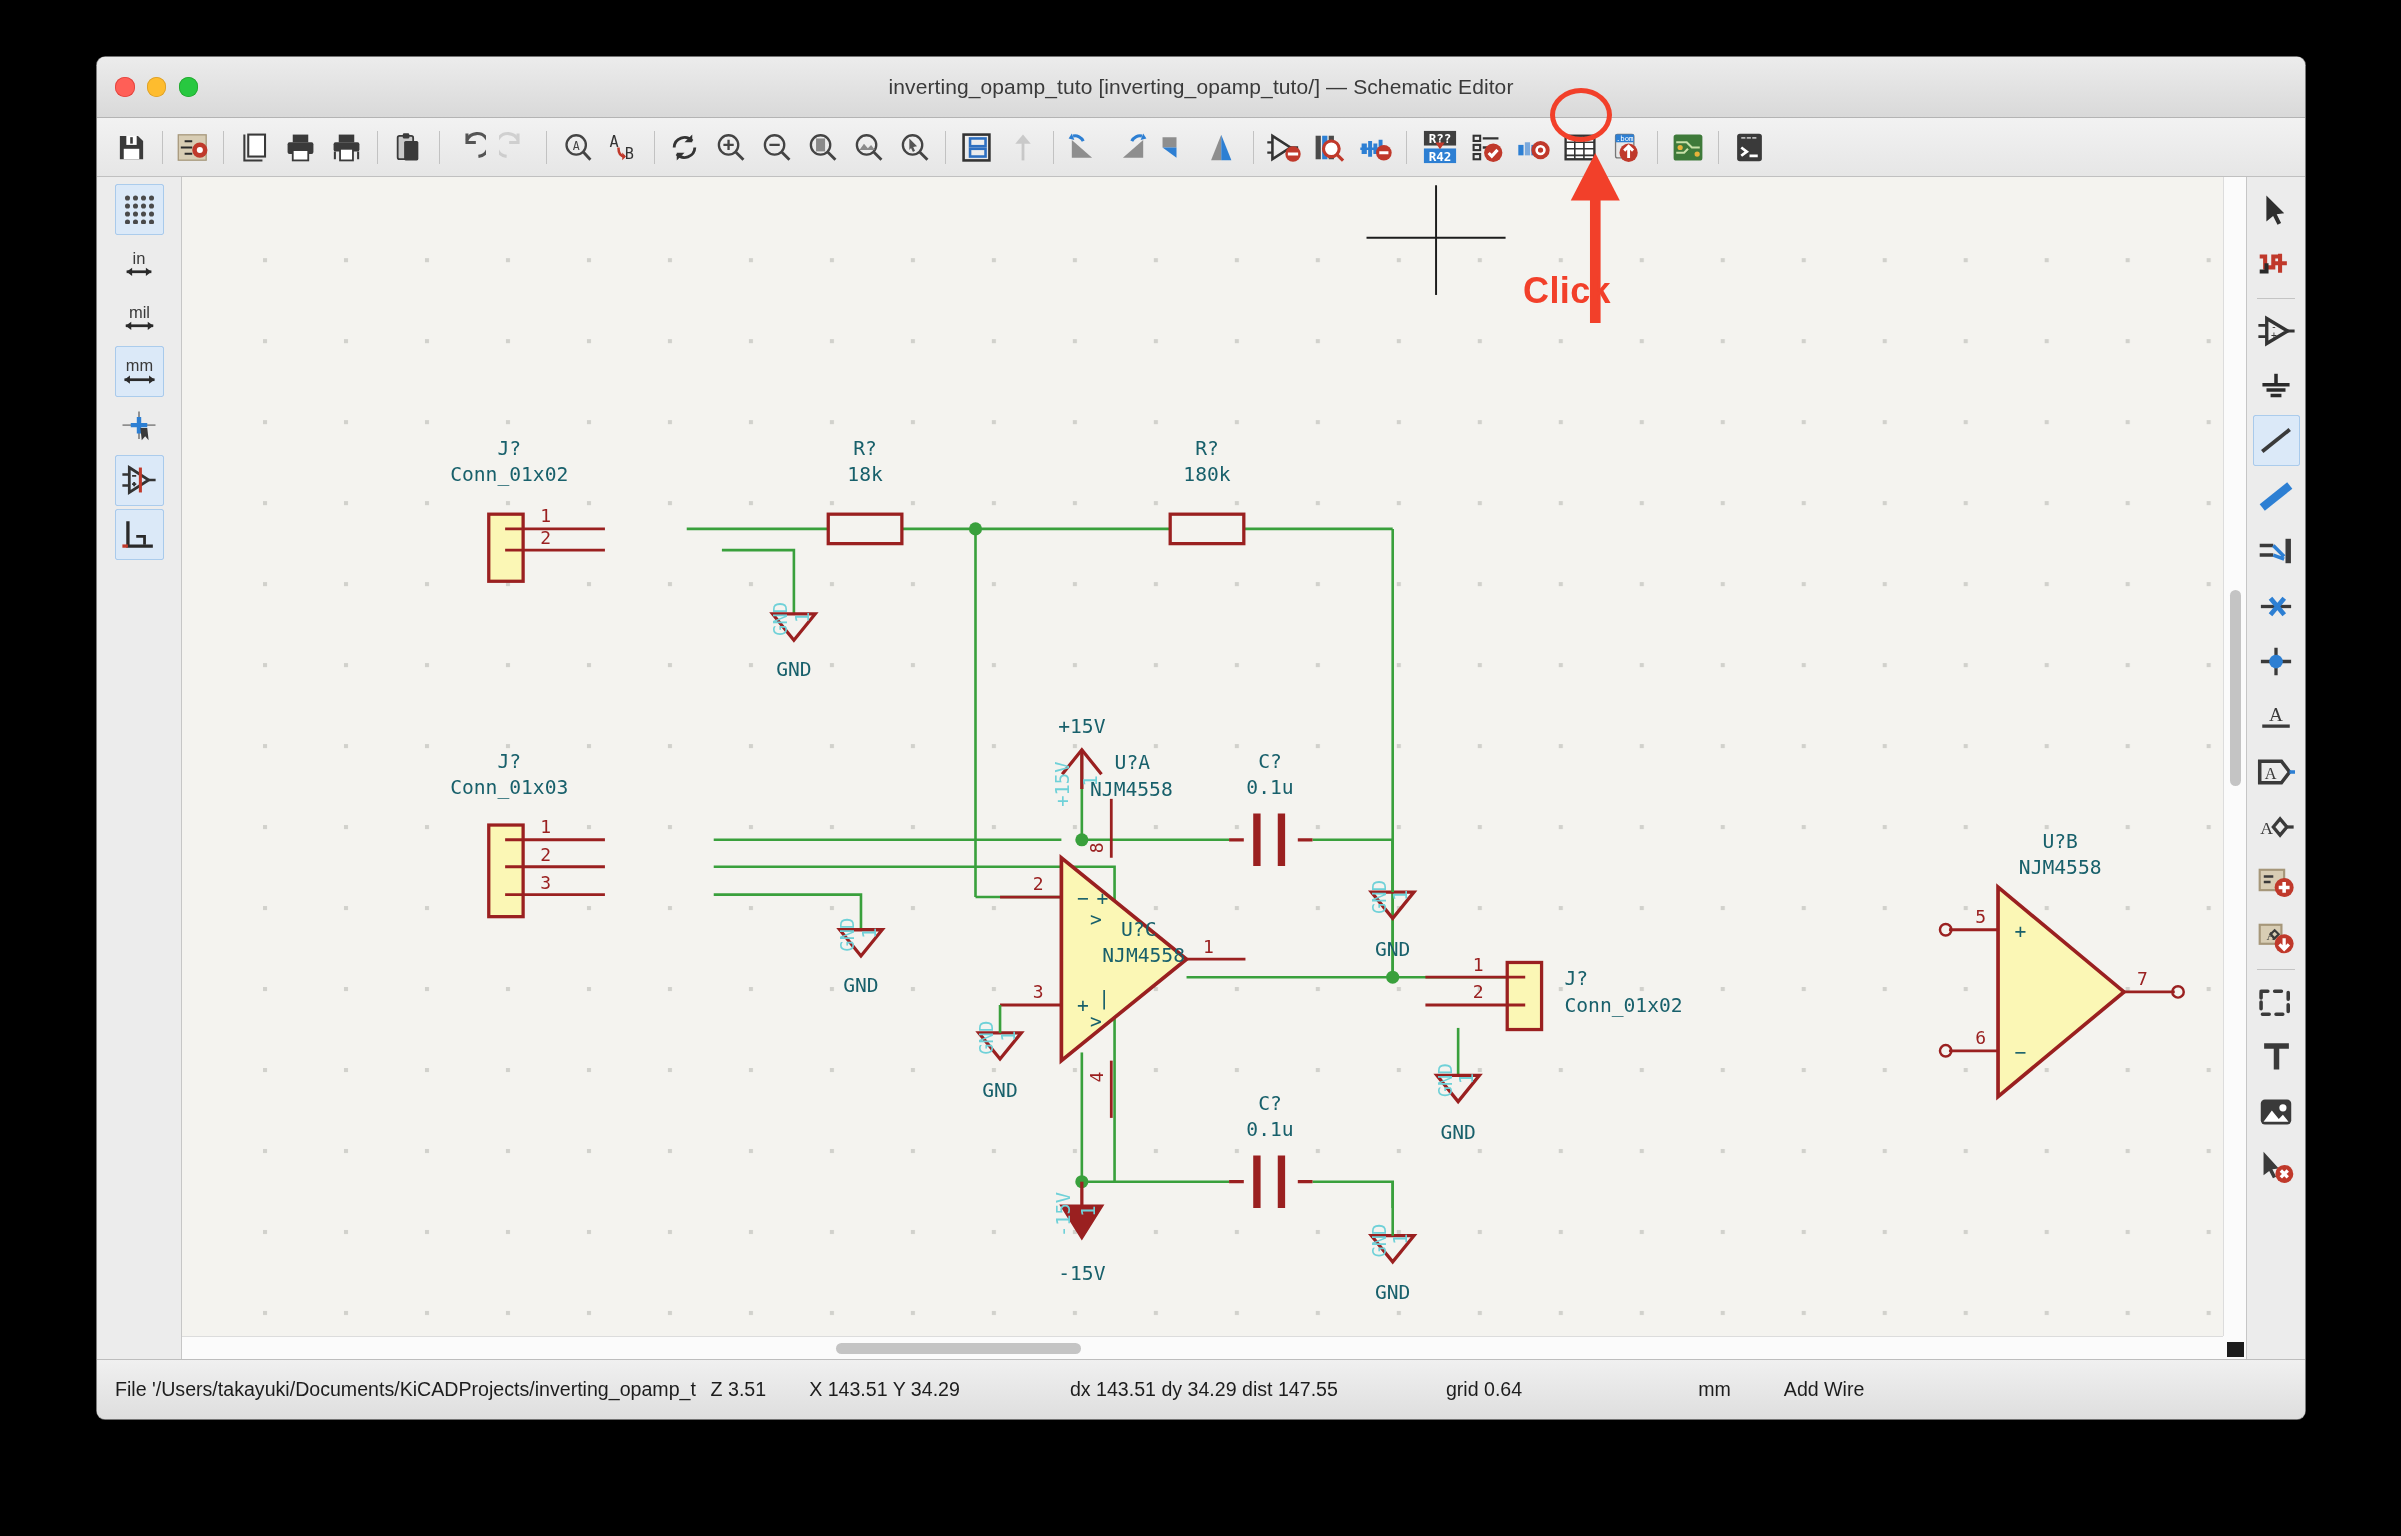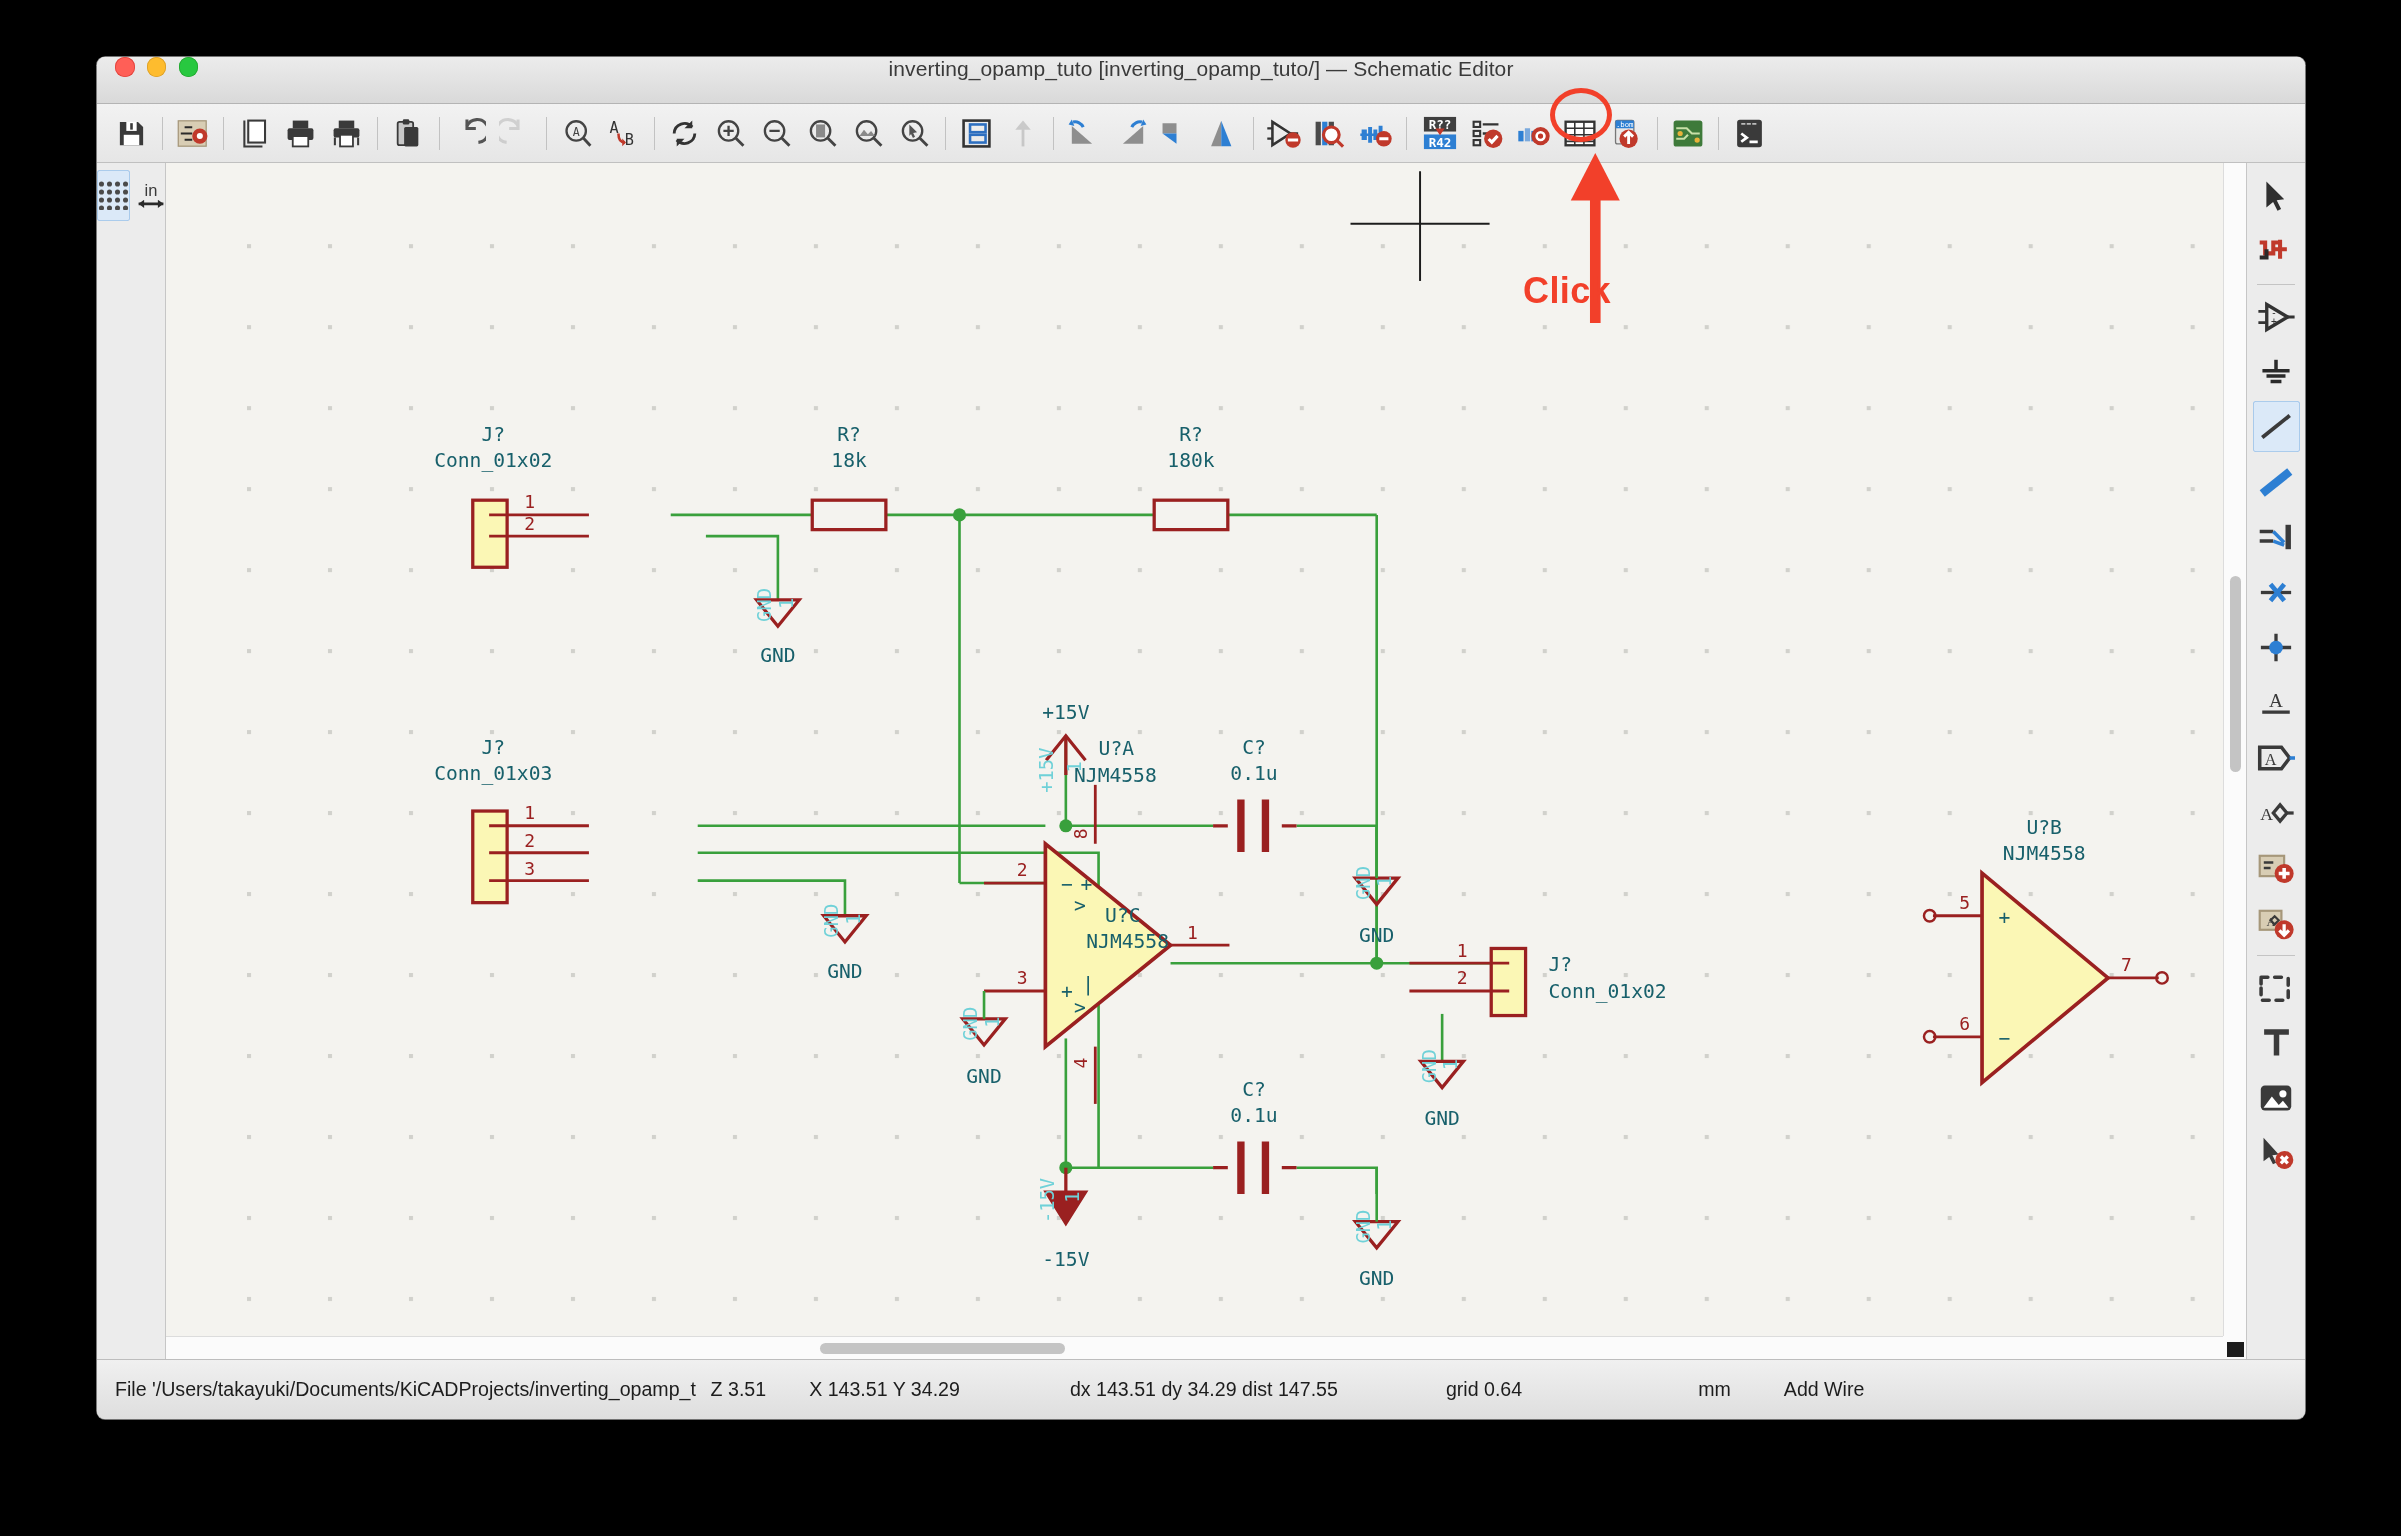--- a/index.html
+++ b/index.html
@@ -17,24 +17,24 @@
     width: 2208px; height: 1362px;
     background: #f0f0f0;
     border-radius: 8.2px;
     box-shadow: 0 0 0 0.8px #9a9a9a;
     overflow: hidden;
     display: flex; flex-direction: column;
   }
 
   
   #titlebar {
-    height: 47px;
+    height: 61px;
     background: linear-gradient(#ececec, #d9d9d9);
     border-bottom: 0.8px solid #b4b4b4;
-    display: flex; align-items: flex-start;
+    display: flex; align-items: center;
     position: relative;
     flex: 0 0 auto;
   }
   .traffic { display: flex; gap: 12.3px; margin-left: 18px; }
   .light { width: 19.6px; height: 19.6px; border-radius: 50%; }
   .light.red    { background: #ff5f57; box-shadow: inset 0 0 0 0.8px #e0443e; }
   .light.yellow { background: #febc2e; box-shadow: inset 0 0 0 0.8px #d89d29; }
   .light.green  { background: #28c840; box-shadow: inset 0 0 0 0.8px #24a52f; }
   #window-title {
     position: absolute; left: 0; right: 0; text-align: center;
@@ -86,25 +86,25 @@
     color: #f2402a;
     letter-spacing: 0.4px;
     z-index: 41;
   }
 
   
   #body-area { flex: 1 1 auto; display: flex; min-height: 0; position: relative; }
 
   
   #left-toolbar {
-    width: 69px;
+    width: 85px;
     background: #ececec;
     border-right: 0.8px solid #c6c6c6;
     padding-top: 6.5px;
-    display: flex; flex-direction: row; align-items: flex-start; gap: 3.3px;
+    display: flex; flex-direction: column; align-items: center; gap: 3.3px;
     flex: 0 0 auto;
   }
   .lt-btn {
     width: 49px; height: 51px;
     display: flex; align-items: center; justify-content: center;
     border-radius: 3.3px;
   }
   .lt-btn.active {
     background: #dbe9f8;
     box-shadow: inset 0 0 0 0.8px #9cc2e8;

